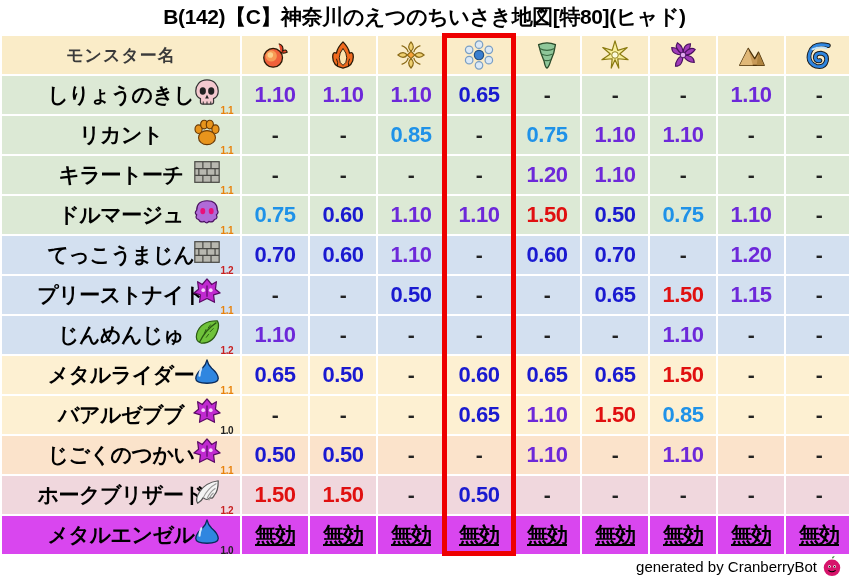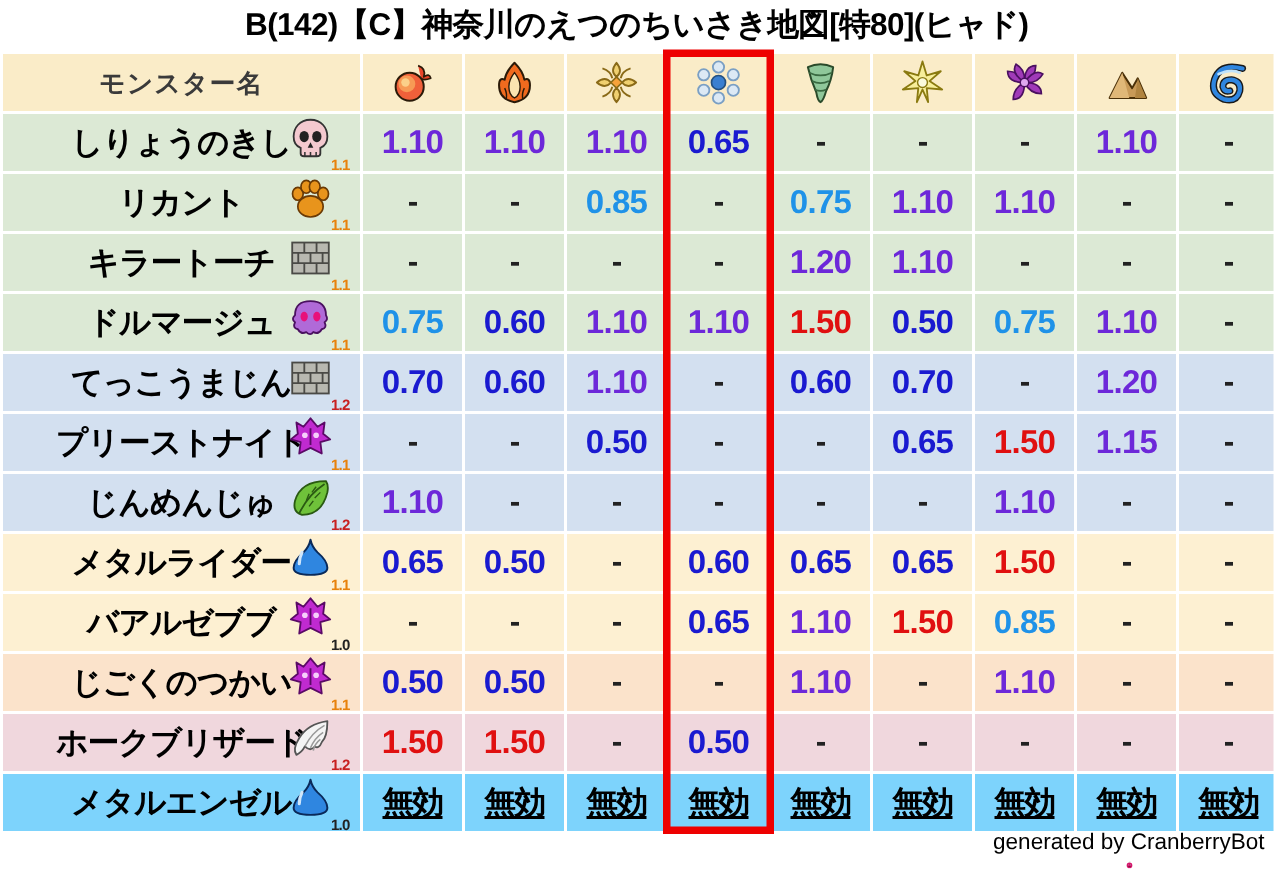--- a/index.html
+++ b/index.html
@@ -105,21 +105,21 @@
   .v-red    { color: #e01010; }
   .v-dash   { color: #222222; font-size: 21px; }
   .v-mukou  { color: #000000; font-size: 21px; letter-spacing: -1px; text-decoration: underline; }
 
   
   .bg-green  { background: #dce9d5; }
   .bg-blue   { background: #d3e0f0; }
   .bg-cream  { background: #fdf0d2; }
   .bg-peach  { background: #fbe3cb; }
   .bg-pink   { background: #f0d7dd; }
-  .bg-gray   { background: #7dd3fc; margin-top: 24px; }
+  .bg-gray   { background: #d946ef; margin-top: 24px; }
 
   
   .el-icon { display:block; margin: 0 auto; width: 30px; height: 30px; }
 
   
   #highlight {
     position: absolute;
     left: 441px; top: 35px;
     width: 71px; height: 511px;
     border: 5px solid #ee0000;
@@ -130,21 +130,20 @@
   
   #footer {
     position: absolute;
     right: 6px; bottom: 4px;
     height: 26px;
     display: flex;
     align-items: center;
     gap: 4px;
     font-size: 15px;
     color: #000000;
-    flex-direction: column;
   }
   #footer .fb-text { font-family: "Liberation Sans", sans-serif; }
   .cranberry { width: 22px; height: 22px; display:block; }
 </style>
 </head>
 <body>
 
 <div id="page">
 
   <div id="title">B(142)【C】神奈川のえつのちいさき地図[特80](ヒャド)</div>

